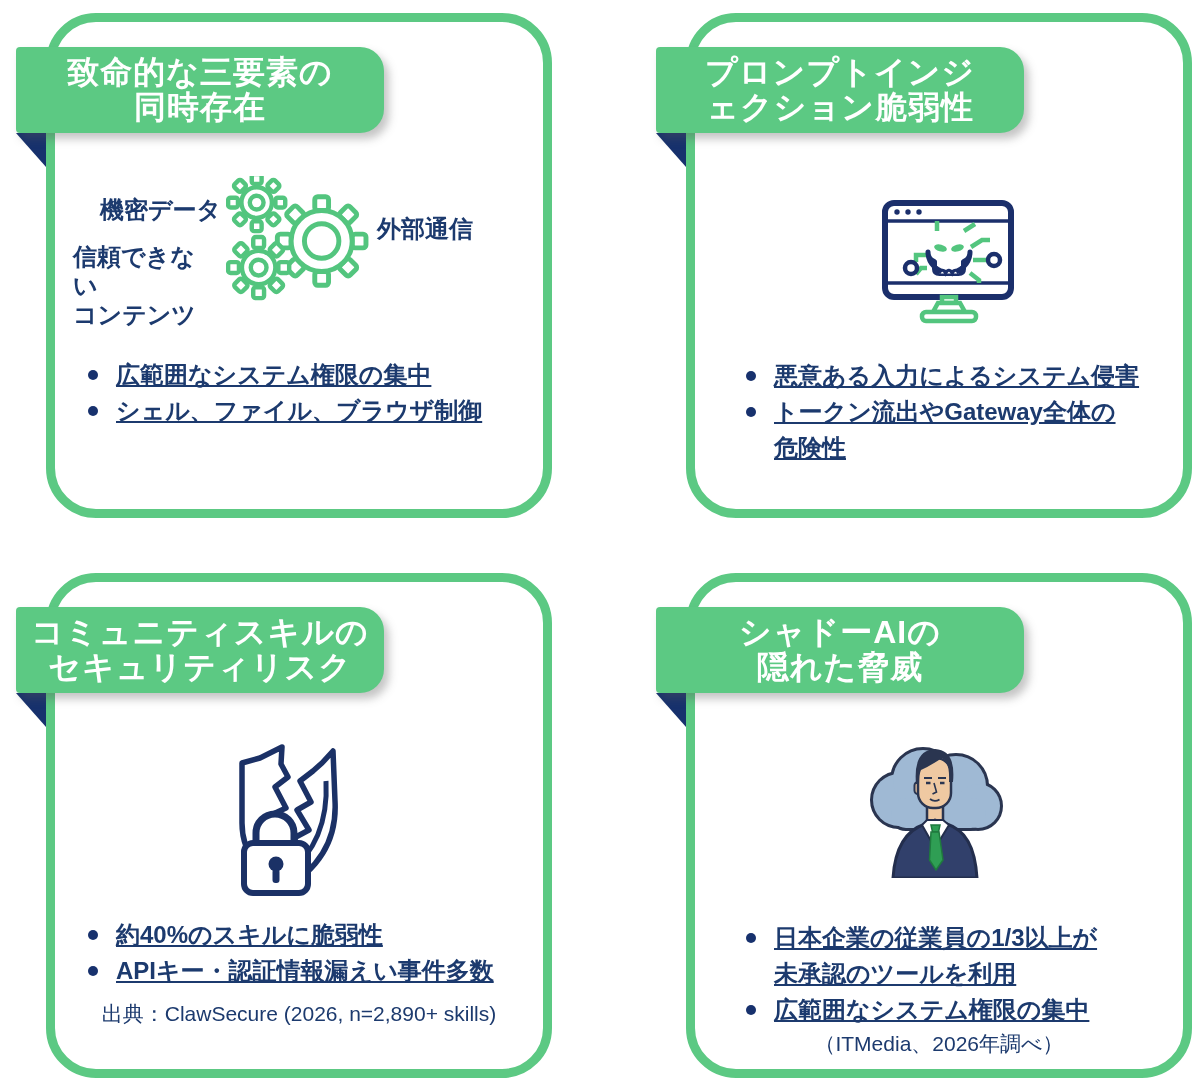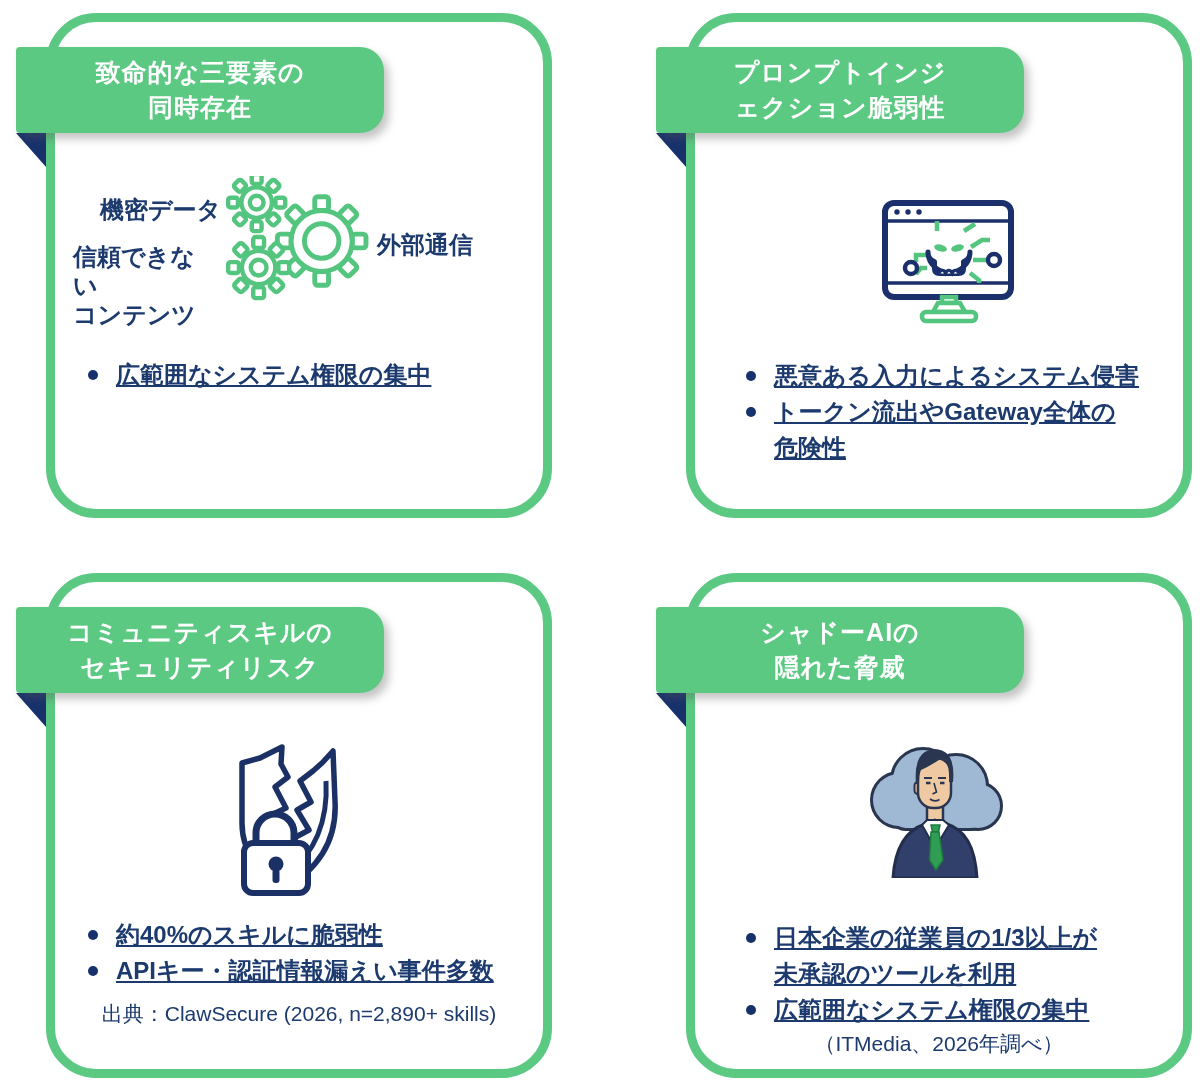--- a/index.html
+++ b/index.html
@@ -17,37 +17,37 @@
   #card-4{left:686px;top:573px}
 
   .ribbon{
     position:absolute;left:-39px;top:25px;width:368px;height:86px;
     background:#5CC983;border-radius:4px 24px 24px 4px;
     display:flex;align-items:center;justify-content:center;
     box-shadow:5px 6px 8px rgba(90,90,90,0.35);
     z-index:3;
   }
   .ribbon-title{
-    margin:0;color:#ffffff;font-size:25px;font-weight:bold;line-height:35px;
+    margin:0;color:#ffffff;font-size:32px;font-weight:bold;line-height:35px;
     text-align:center;white-space:pre-line;letter-spacing:1px;
   }
   .fold{
     position:absolute;left:-39px;top:111px;width:30px;height:34px;
     background:#17316D;clip-path:polygon(0 0,100% 0,100% 100%);z-index:2;
   }
 
   .icon{position:absolute;z-index:1;}
 
   .diagram-label{
     position:absolute;font-size:24px;font-weight:bold;color:#1C3A6E;
     line-height:29px;white-space:pre-line;z-index:2;
   }
   .lbl-sensitive{left:34px;top:173px;width:132px;text-align:right;}
   .lbl-untrusted{left:18px;top:220px;width:142px;}
-  .lbl-external{left:322px;top:208px;width:120px;text-align:left;}
+  .lbl-external{left:322px;top:192px;width:120px;text-align:left;}
 
   .bullets{
     position:absolute;left:21px;top:335px;width:440px;margin:0;padding:0;list-style:none;text-decoration:underline;
   }
   #card-2 .bullets,#card-4 .bullets{left:39px;top:336px;width:430px;}
   #card-4 .bullets{top:338px;}
   .bullets li{
     position:relative;padding-left:40px;font-size:24px;font-weight:bold;
     color:#1C3A6E;line-height:36px;
   }
@@ -118,20 +118,21 @@
         <rect x="-5.5" y="-31" width="11" height="11" rx="2.5" transform="rotate(225)"></rect>
         <rect x="-5.5" y="-31" width="11" height="11" rx="2.5" transform="rotate(270)"></rect>
         <rect x="-5.5" y="-31" width="11" height="11" rx="2.5" transform="rotate(315)"></rect>
         <circle cx="0" cy="0" r="17" fill="#ffffff"></circle>
         <circle cx="0" cy="0" r="8" fill="#ffffff"></circle>
       </g>
     </svg>
 
     <ul class="bullets">
       <li><span>広範囲なシステム権限の集中</span></li>
+      <li><span>シェル、ファイル、ブラウザ制御</span></li>
     </ul>
   </section>
 
   <section class="card" id="card-2">
     <div class="fold"></div>
     <div class="ribbon">
       <h2 class="ribbon-title">プロンプトインジ
 ェクション脆弱性</h2>
     </div>
 

